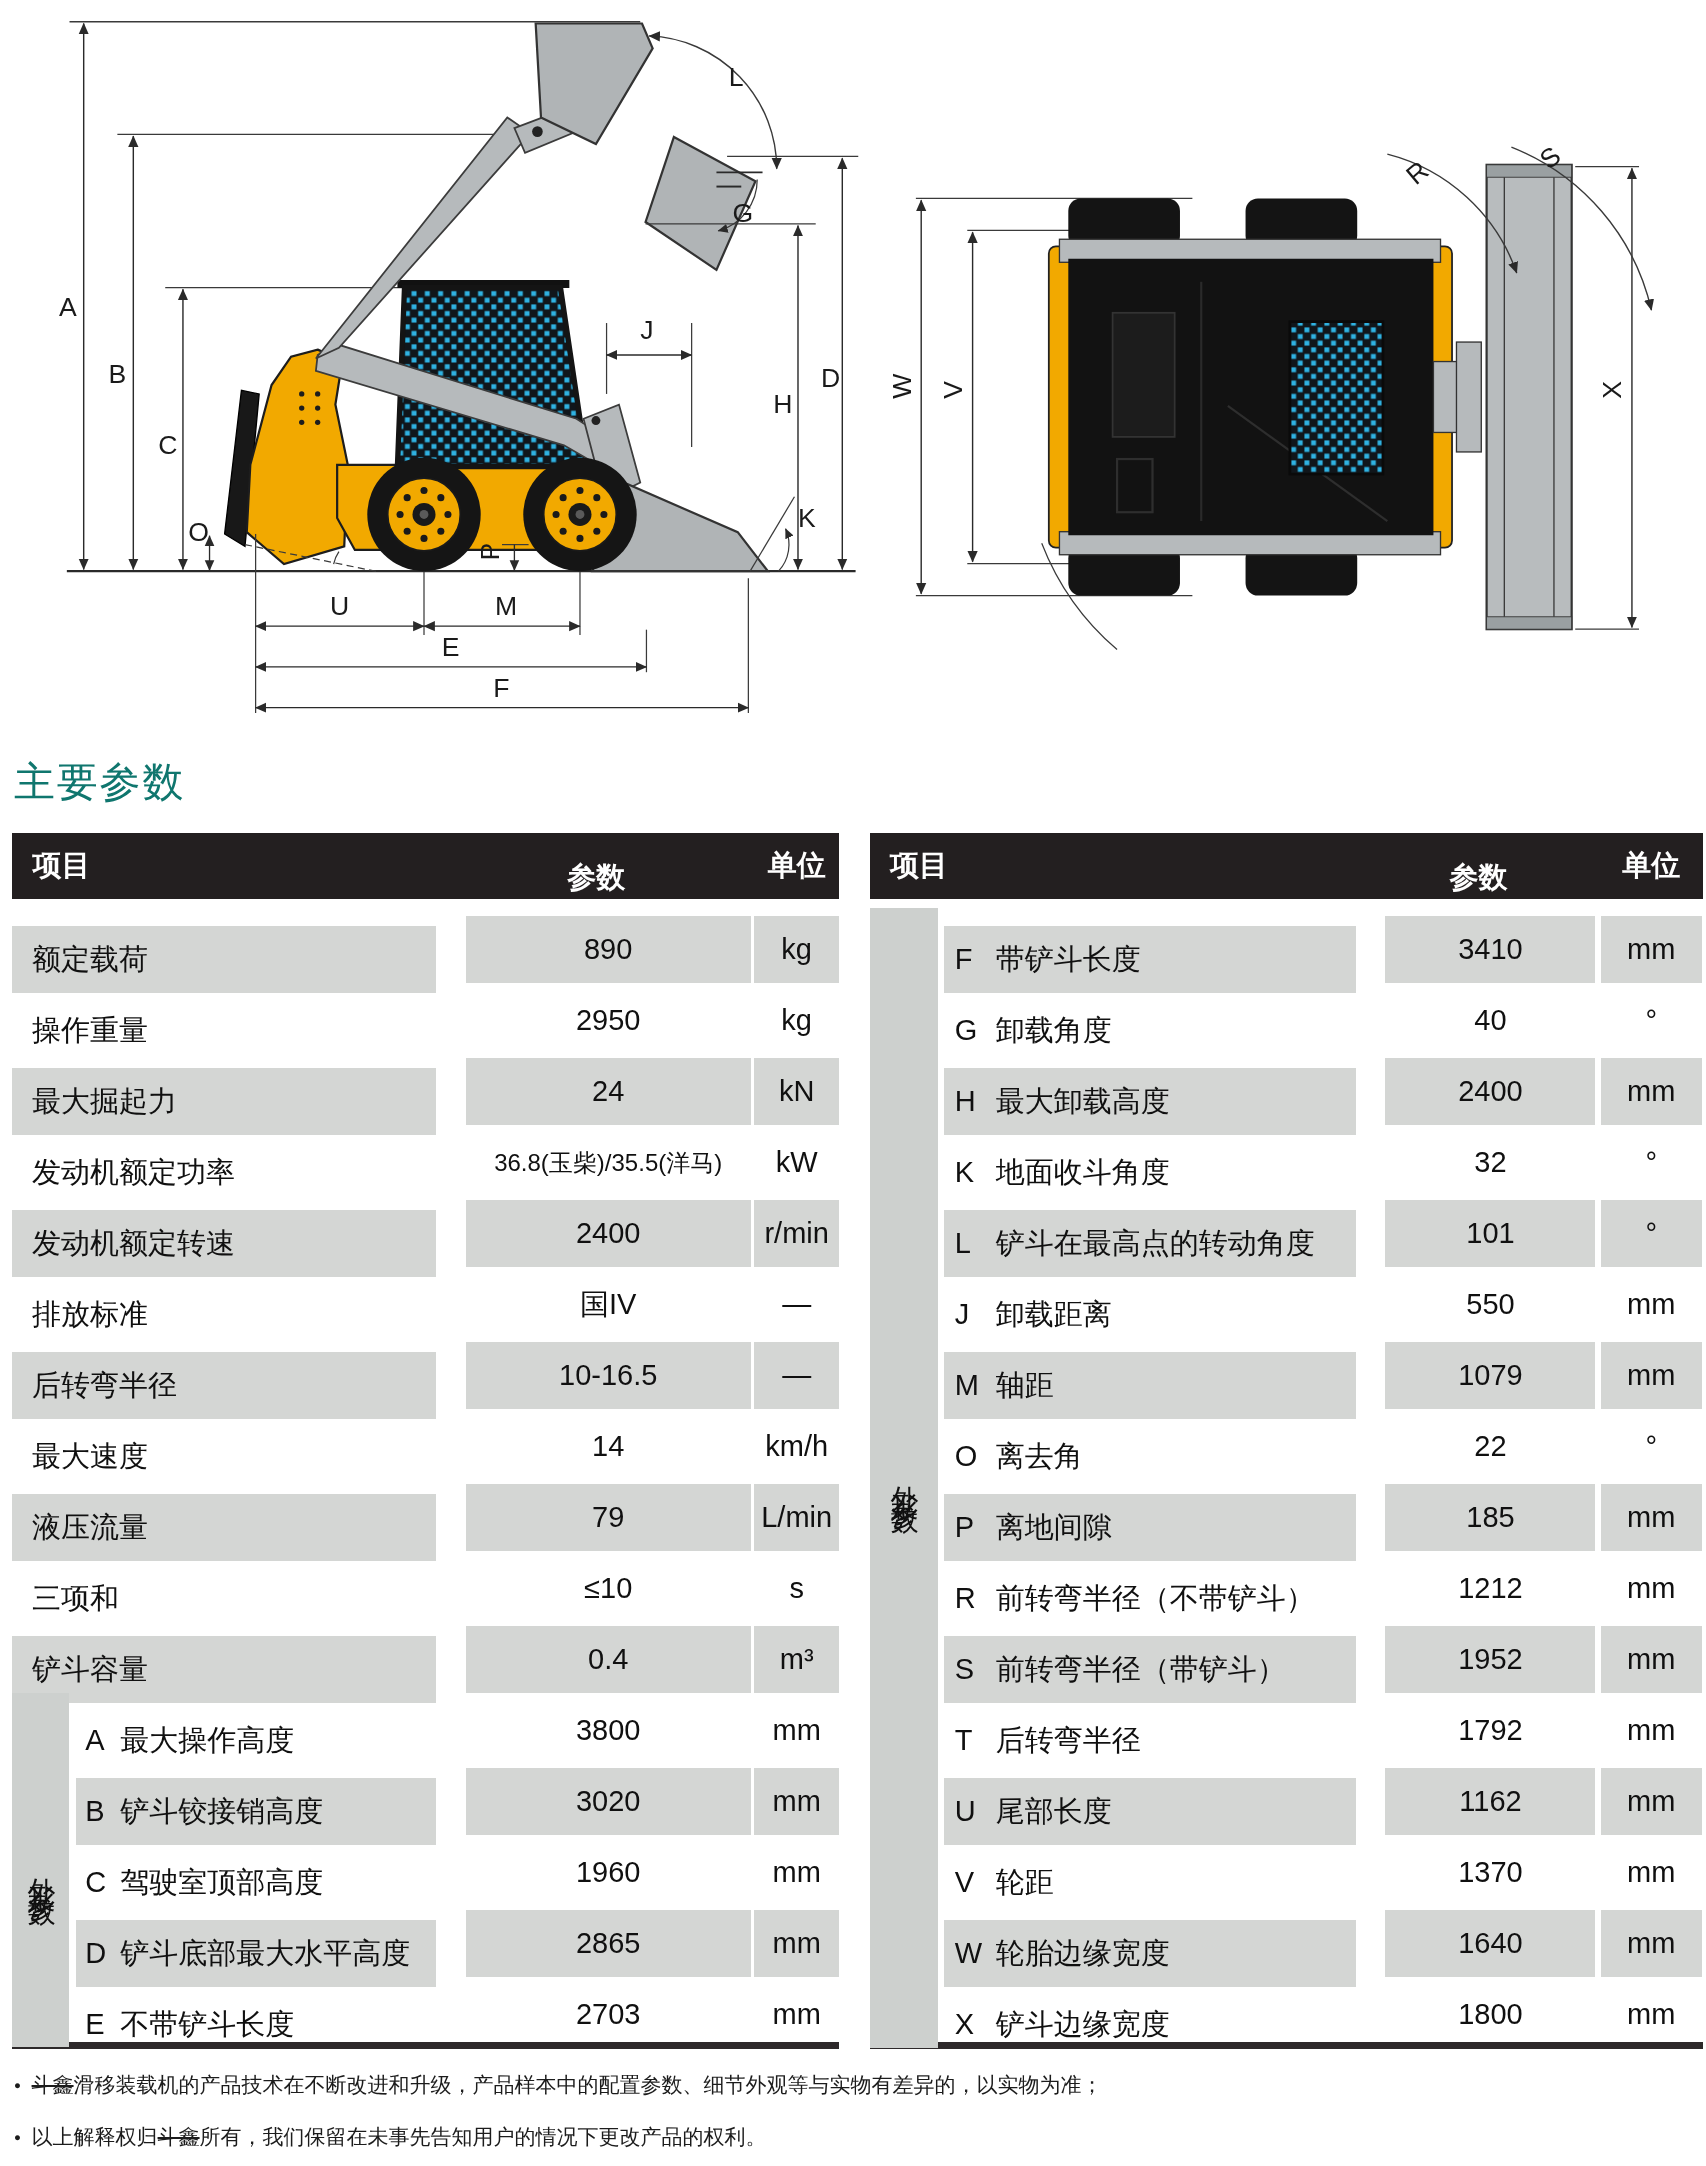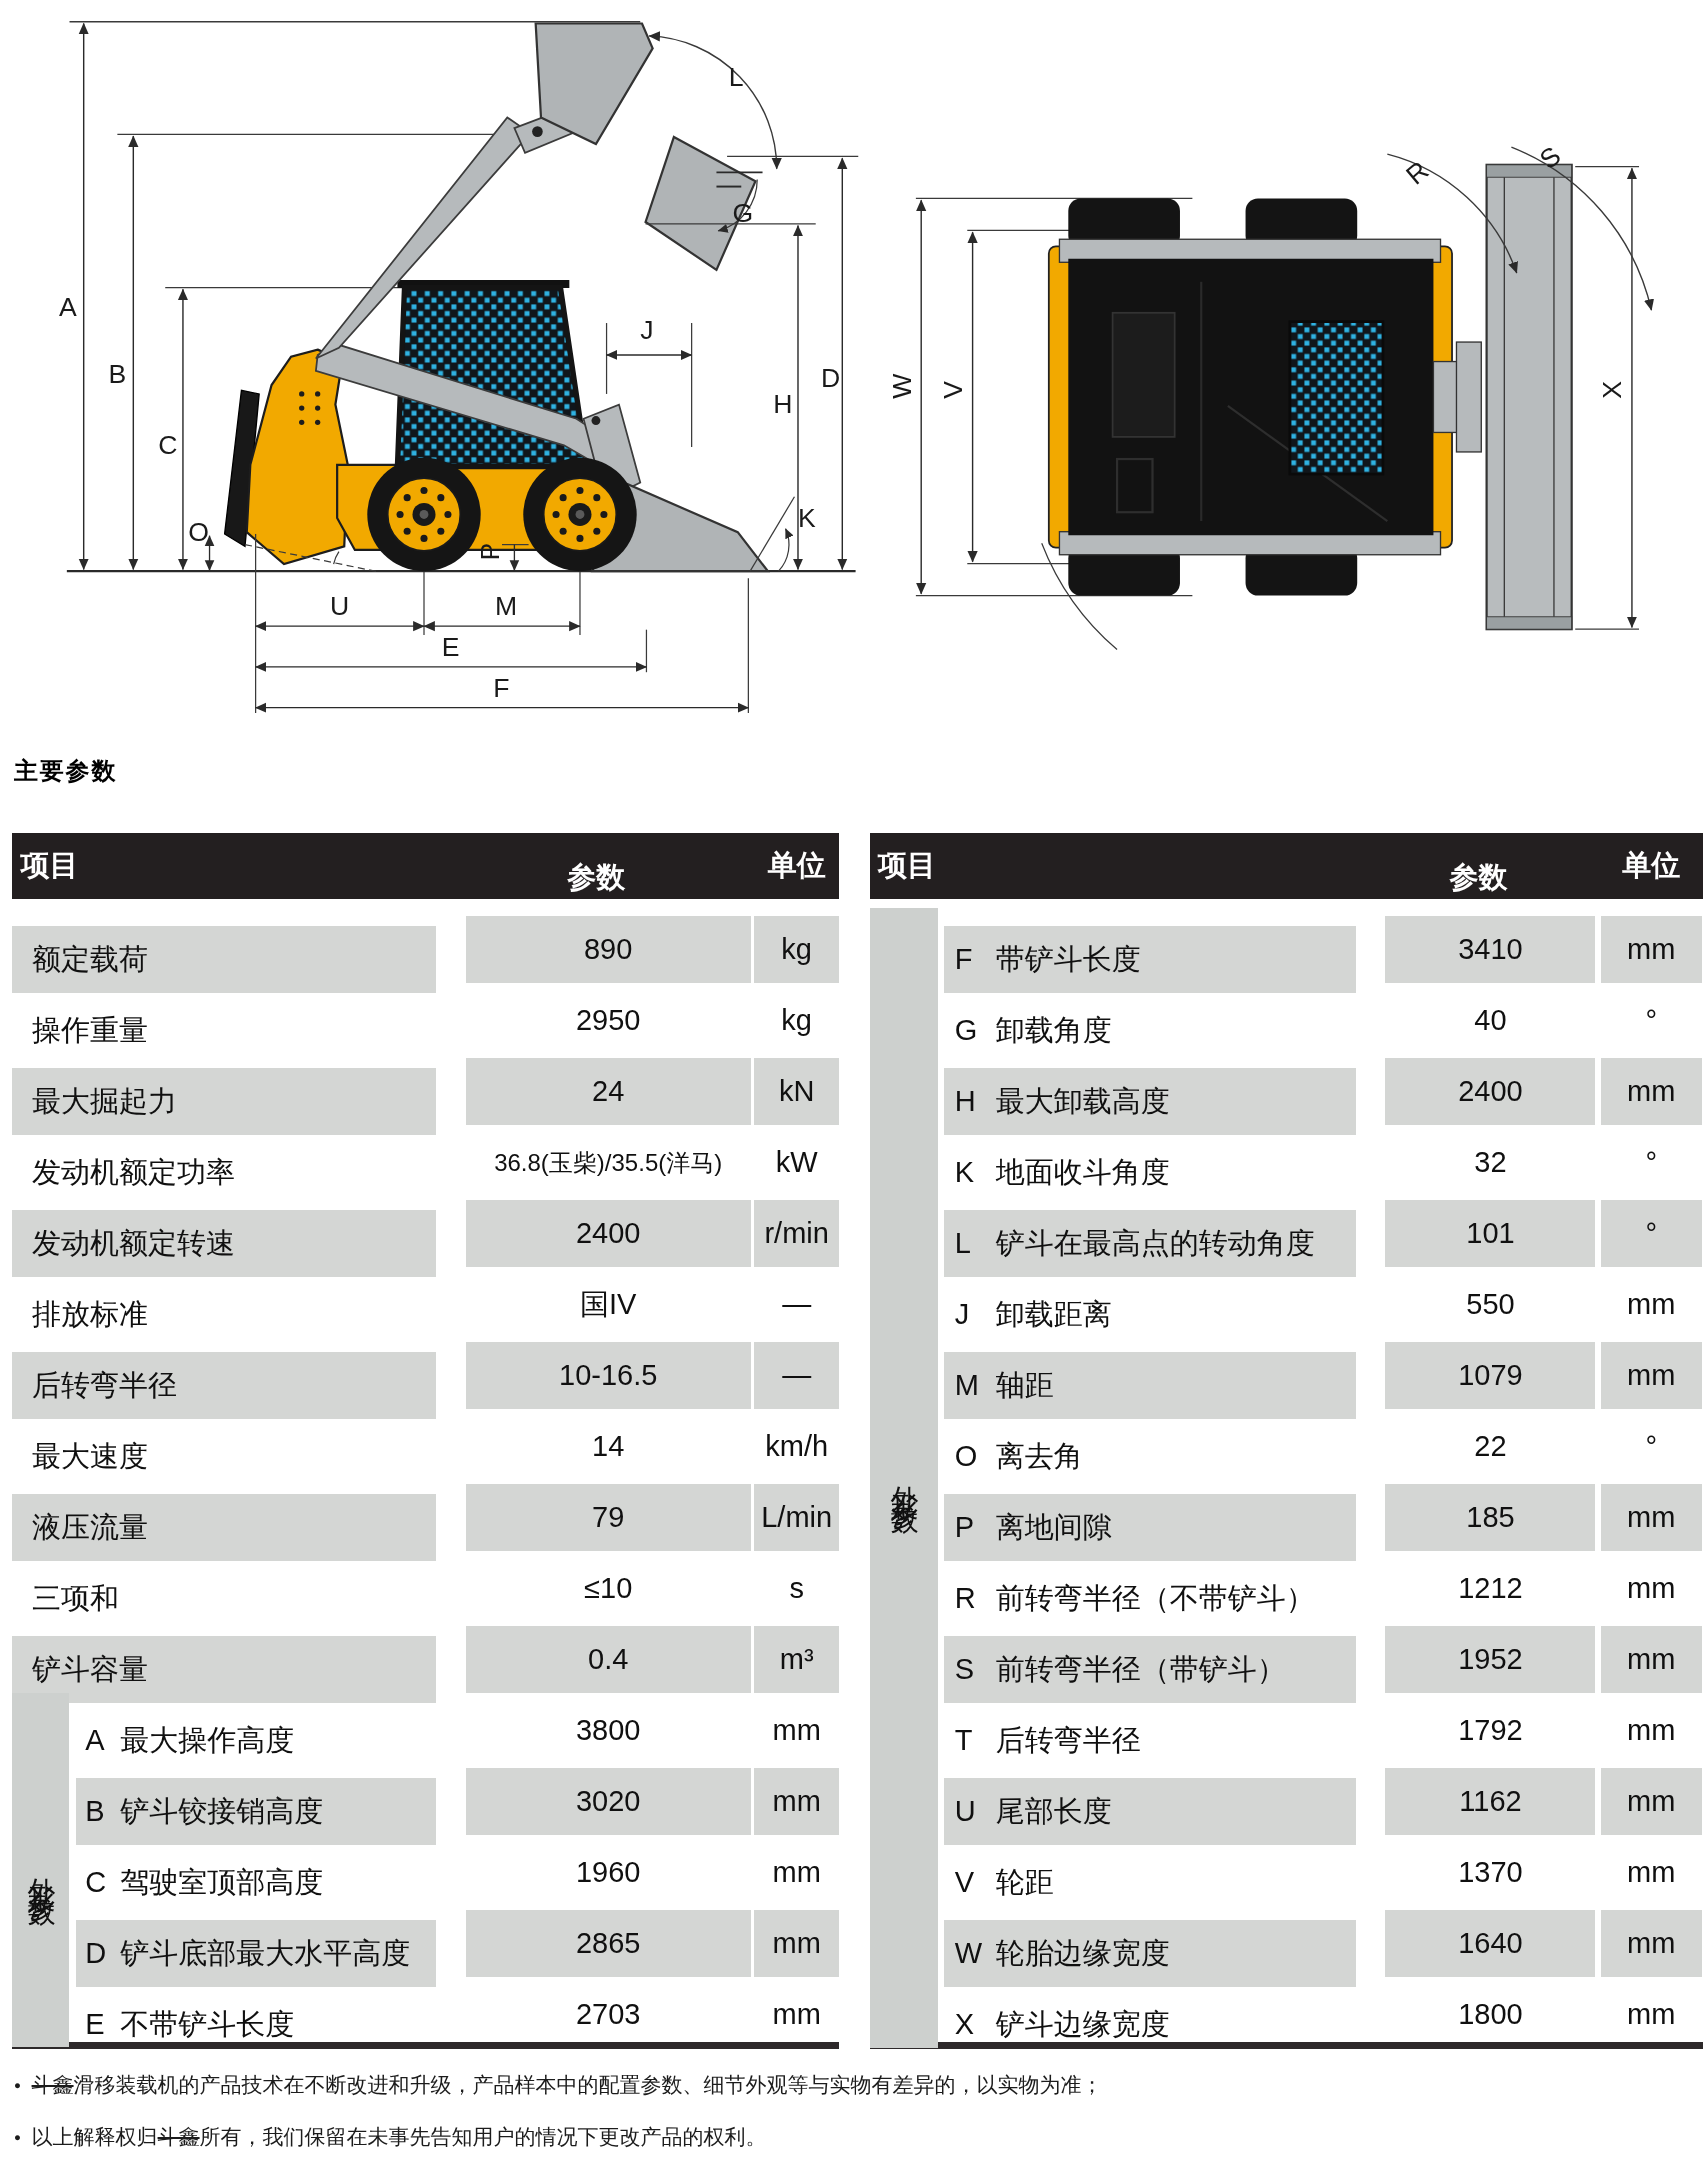--- a/index.html
+++ b/index.html
@@ -5,30 +5,30 @@
   html,body{margin:0;padding:0;background:#ffffff;}
   body{font-family:"Liberation Sans","DejaVu Sans",sans-serif;}
   #page{position:relative;width:1707px;height:2167px;background:#fff;overflow:hidden;}
 
   
   #side-svg{position:absolute;left:17.7px;top:3.5px;}
   #top-svg{position:absolute;left:891px;top:140px;}
   .dim-label{font-size:30px;fill:#1a1a1a;}
 
   
-  .sheet-heading{position:absolute;left:14px;top:755px;font-size:24px;font-weight:bold;color:#000000;letter-spacing:1.8px;}
+  .sheet-heading{position:absolute;left:14px;top:755px;font-size:41px;font-weight:normal;color:#0f766e;letter-spacing:1.8px;}
 
   
   .spec-table{position:absolute;top:833px;}
   #table-left{left:12.4px;width:827px;}
   #table-right{left:870px;width:833px;}
   #table-left .thead,#table-left .row{grid-template-columns:57px 7px 360px 5.3px 309px 3.5px 85px;}
   #table-right .thead,#table-right .row{grid-template-columns:68px 6.2px 412px 5.3px 234px 5.3px 101px;}
   .thead{display:grid;height:66px;background:#231f20;color:#fff;font-weight:bold;font-size:29px;align-items:center;}
-  .h-item{grid-column:1/4;padding-left:8px;}
+  .h-item{grid-column:1/4;padding-left:20px;}
   .h-value{grid-column:5;text-align:center;margin-top:24px;}
   .h-unit{grid-column:7;text-align:center;}
   .tbody{position:relative;margin-top:7px;}
   .row{display:grid;height:71px;align-items:center;}
   .cell{height:67px;display:flex;align-items:center;font-size:29px;color:#101010;background:transparent;}
   .cell-item{grid-column:3;margin-top:20px;}
   .row.wide .cell-item{grid-column:1/4;padding-left:19.5px;}
   .cell-value{grid-column:5;justify-content:center;text-align:center;white-space:nowrap;margin-left:24px;}
   .cell-unit{grid-column:7;justify-content:center;}
   .row.shaded .cell{background:#d4d6d4;}

